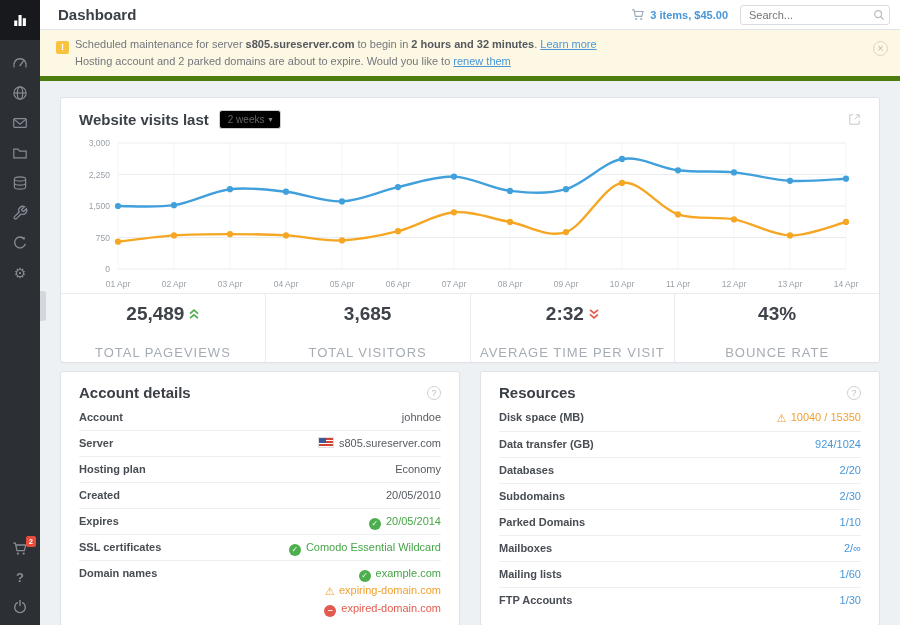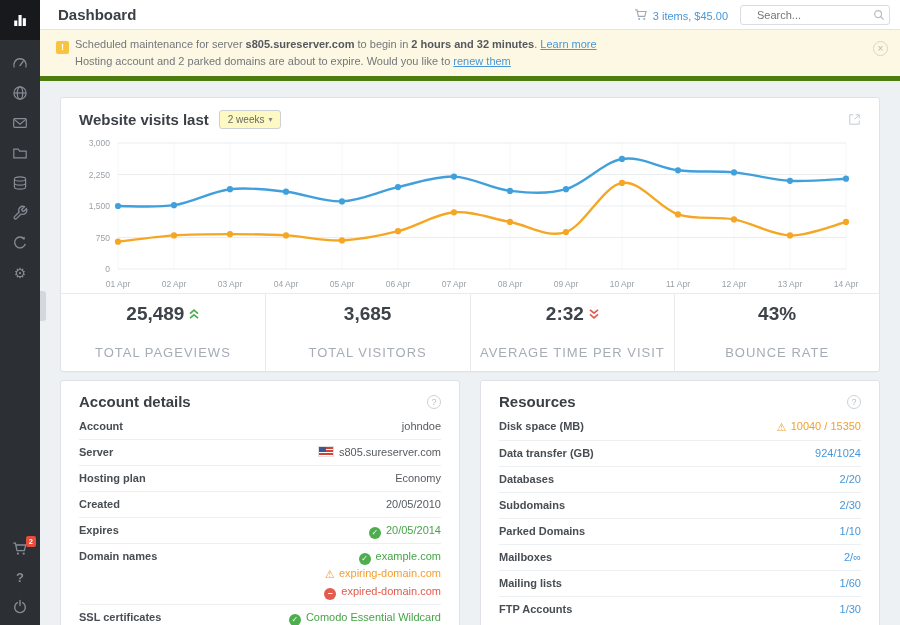--- a/index.html
+++ b/index.html
@@ -15,49 +15,49 @@
   .badge{position:absolute;top:-5px;right:-8px;background:#e74c3c;color:#fff;font-size:7.5px;font-weight:bold;padding:1px 3px;border-radius:2px;line-height:9px}
   .ic{width:16px;height:16px;display:block}
   .uni-ic{font-size:14px;line-height:16px;display:block;text-align:center}
   .uni-ic.bold{font-weight:bold;font-size:13px}
   .collapse-handle{position:absolute;left:40px;top:291px;width:6px;height:30px;background:#d3d8dd;border-radius:0 3px 3px 0;cursor:pointer;z-index:3}
   
   .main{flex:1;display:flex;flex-direction:column;min-width:0}
   .topbar{height:30px;background:#fff;border-bottom:1px solid #e2e5e8;display:flex;align-items:center;padding:0 10px 0 18px;flex-shrink:0}
   h1{font-size:15px;color:#3b4046}
   .topbar-right{margin-left:auto;display:flex;align-items:center;gap:12px}
-  .cart-link{display:flex;align-items:flex-end;gap:5px;color:#4897d8;font-weight:normal;cursor:pointer;text-decoration:none}
+  .cart-link{display:flex;align-items:center;gap:5px;color:#4897d8;font-weight:bold;cursor:pointer;text-decoration:none}
   .cart-ic{color:#9aaaba}
   .cart-ic .ic{width:14px;height:14px}
   .search-box{position:relative}
-  .search-box input{width:150px;height:20px;border:1px solid #d9dde1;border-radius:3px;padding:0 24px 0 16px;font-size:11px;color:#666;outline:none;font-family:inherit;background:#fff}
+  .search-box input{width:150px;height:20px;border:1px solid #d9dde1;border-radius:3px;padding:0 24px 0 8px;font-size:11px;color:#666;outline:none;font-family:inherit;background:#fff}
   .search-ic{position:absolute;right:5px;top:4px;color:#b6bcc2;cursor:pointer}
   .search-ic .ic{width:12px;height:12px}
   
   .banner{background:#fcf8e3;border-bottom:5px solid #4d7c0f;padding:7px 12px 7px 16px;display:flex;align-items:flex-start;color:#74777d;flex-shrink:0}
   .banner-lines{flex:1}
   .banner p{line-height:15px}
   .banner b{color:#55585e}
   .banner a{color:#4897d8;text-decoration:underline;cursor:pointer}
   .warn-ic{display:inline-block;width:13px;height:13px;background:#f7c341;color:#fff;border-radius:2px;font-size:9px;font-weight:bold;text-align:center;line-height:13px;margin-right:6px;vertical-align:-2px}
   .line2{padding-left:19px}
   .banner-close{margin-left:10px;width:15px;height:15px;border:1px solid #ddd6b8;border-radius:50%;color:#c0ba9b;font-size:10px;line-height:13px;text-align:center;cursor:pointer;flex-shrink:0;margin-top:4px}
   
   .content{flex:1;padding:16px 20px 20px;overflow:hidden}
   .card{background:#fff;border:1px solid #dfe3e7;border-radius:3px;box-shadow:0 1px 1px rgba(0,0,0,.02)}
   .visits-head{display:flex;align-items:center;padding:12px 18px 4px}
   .card-title{font-size:15px;font-weight:bold;color:#3b4046}
-  .range-btn{margin-left:10px;background:#fef9c3;border:1px solid #ccd1d6;border-radius:3px;font-size:10px;color:#666;padding:3px 8px;cursor:pointer;font-family:inherit;display:flex;align-items:center;gap:4px}
+  .range-btn{margin-left:10px;background:#000000;border:1px solid #ccd1d6;border-radius:3px;font-size:10px;color:#666;padding:3px 8px;cursor:pointer;font-family:inherit;display:flex;align-items:center;gap:4px}
   .caret{font-size:8px;color:#888}
   .expand-btn{margin-left:auto;color:#c2c8ce;cursor:pointer}
   .expand-btn .ic{width:13px;height:13px}
   #visits-chart{display:block;width:792px;height:160px;margin:0 auto}
   #visits-chart text{font-family:"Liberation Sans",sans-serif}
   .stats-row{display:flex;border-top:1px solid #e9ecef}
-  .stat{flex:1;text-align:center;padding:9px 0 11px;border-left:1px solid #e9ecef}
+  .stat{flex:1;text-align:center;padding:9px 0 2px;border-left:1px solid #e9ecef}
   .stat:first-child{border-left:0}
   .stat-value{font-size:19px;font-weight:bold;color:#3e434a;display:flex;align-items:center;justify-content:center;gap:5px}
   .stat-label{font-size:13px;color:#a6acb4;letter-spacing:1px;margin-top:20px}
   .cols{display:flex;gap:20px;margin-top:8px}
   .cols .card{flex:1;padding:12px 18px 4px}
   .card-head2{display:flex;align-items:center;margin-bottom:4px}
   .help-circ{margin-left:auto;width:14px;height:14px;border:1px solid #ccd1d6;border-radius:50%;color:#b9bfc5;font-size:9px;line-height:12px;text-align:center;cursor:pointer}
   
   .trow{display:flex;justify-content:space-between;align-items:flex-start;padding:4px 0;border-bottom:1px solid #edf0f2}
   .trow:last-child{border-bottom:0}
@@ -346,31 +346,31 @@
                   <div class="vline plain"><span class="vtext">20/05/2010</span></div>
                 </div>
               </div>
               <div class="trow">
                 <div class="tlabel">Expires</div>
                 <div class="tvalue">
                   <div class="vline ok"><span class="st-ic check">✓</span><span class="vtext">20/05/2014</span></div>
                 </div>
               </div>
               <div class="trow">
+                <div class="tlabel">SSL certificates</div>
+                <div class="tvalue">
+                  <div class="vline ok"><span class="st-ic check">✓</span><span class="vtext">Comodo Essential Wildcard</span></div>
+                </div>
+              </div>
+              <div class="trow">
                 <div class="tlabel">Domain names</div>
                 <div class="tvalue">
                   <div class="vline ok"><span class="st-ic check">✓</span><span class="vtext">example.com</span></div>
                   <div class="vline warning"><span class="st-ic warning">⚠</span><span class="vtext">expiring-domain.com</span></div>
                   <div class="vline danger"><span class="st-ic blocked">–</span><span class="vtext">expired-domain.com</span></div>
-                </div>
-              </div>
-              <div class="trow">
-                <div class="tlabel">SSL certificates</div>
-                <div class="tvalue">
-                  <div class="vline ok"><span class="st-ic check">✓</span><span class="vtext">Comodo Essential Wildcard</span></div>
                 </div>
               </div>
             </div>
         </section>
 
         <section class="card">
           <div class="card-head2">
             <span class="card-title">Resources</span>
             <span class="help-circ">?</span>
           </div>

